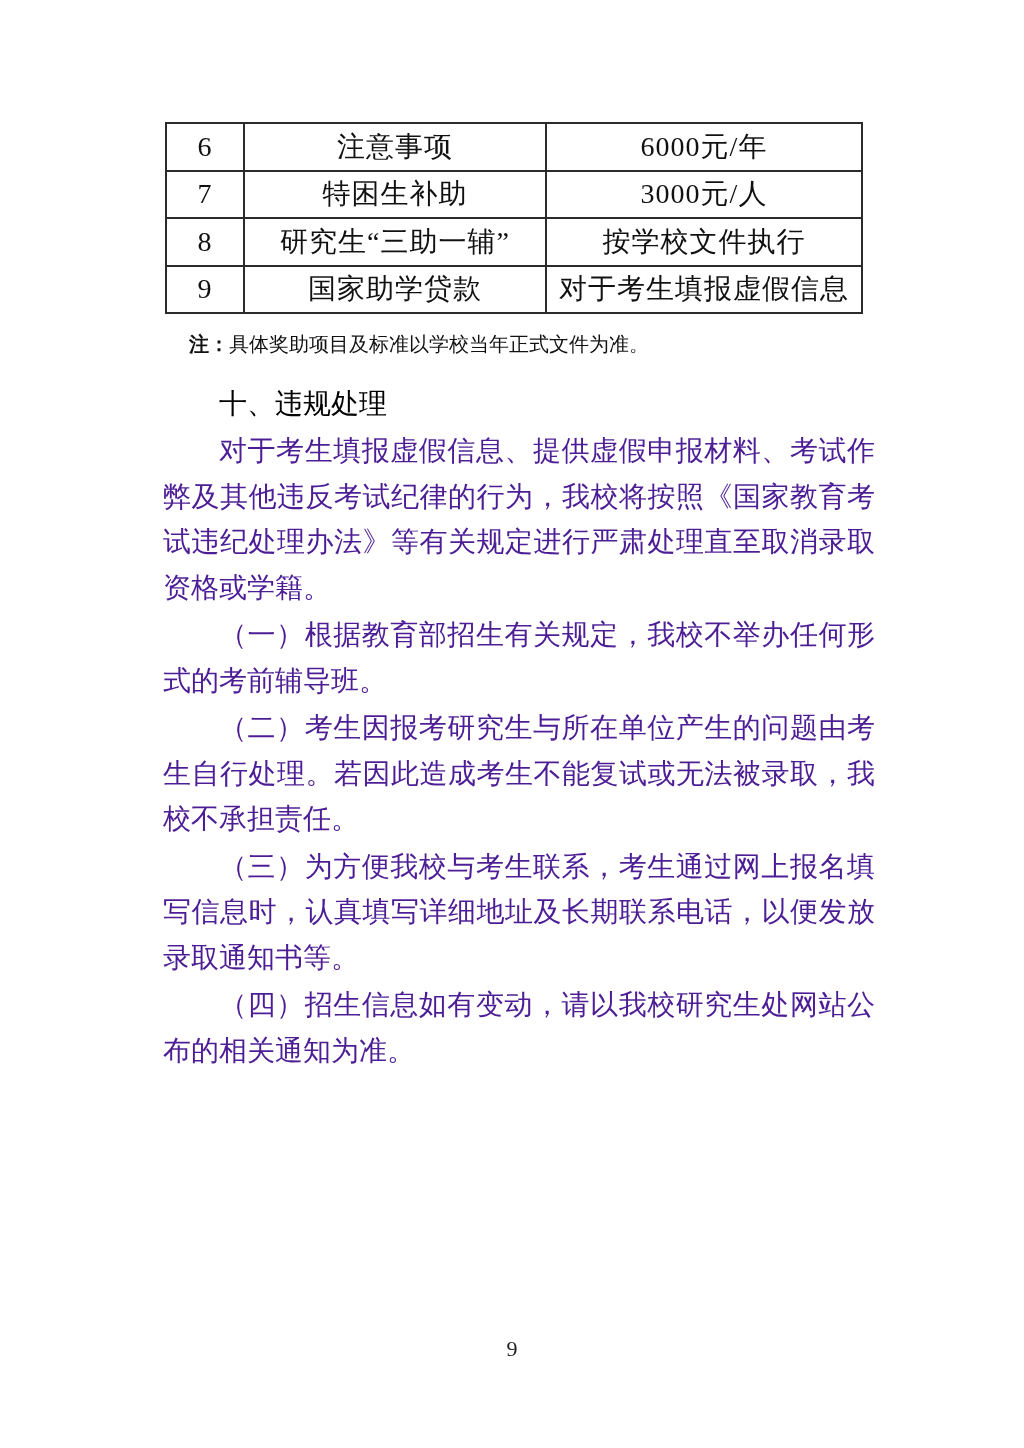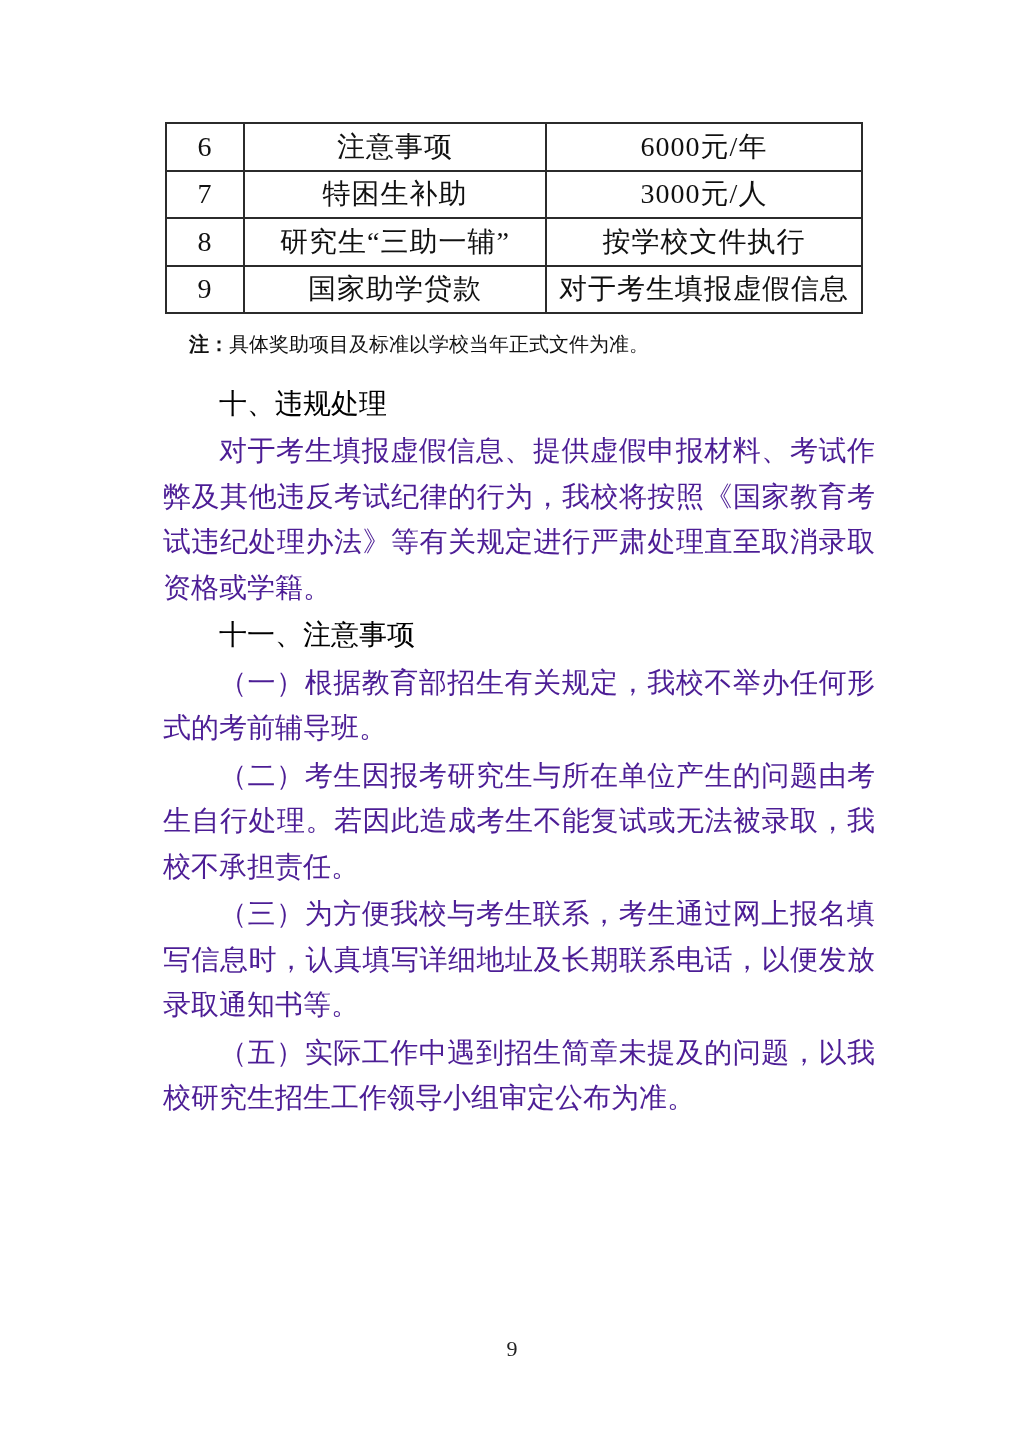--- a/index.html
+++ b/index.html
@@ -128,23 +128,22 @@
         </tr>
       </tbody>
     </table>
 
     <p class="note"><span class="note-label">注：</span><span>具体奖助项目及标准以学校当年正式文件为准。</span></p>
 
     <h2 class="heading h-first">十、违规处理</h2>
 
     <p class="para">对于考生填报虚假信息、提供虚假申报材料、考试作弊及其他违反考试纪律的行为，我校将按照《国家教育考试违纪处理办法》等有关规定进行严肃处理直至取消录取资格或学籍。</p>
 
-    <h2 class="heading">十一、注意事项</h2>
 
     <p class="para">（一）根据教育部招生有关规定，我校不举办任何形式的考前辅导班。</p>
     <p class="para">（二）考生因报考研究生与所在单位产生的问题由考生自行处理。若因此造成考生不能复试或无法被录取，我校不承担责任。</p>
     <p class="para">（三）为方便我校与考生联系，考生通过网上报名填写信息时，认真填写详细地址及长期联系电话，以便发放录取通知书等。</p>
-    <p class="para">（五）实际工作中遇到招生简章未提及的问题，以我校研究生招生工作领导小组审定公布为准。</p>
+    <p class="para">（四）招生信息如有变动，请以我校研究生处网站公布的相关通知为准。</p>
 
   </div>
 
   <div class="page-number">9</div>
 </div>
 
 </body></html>

